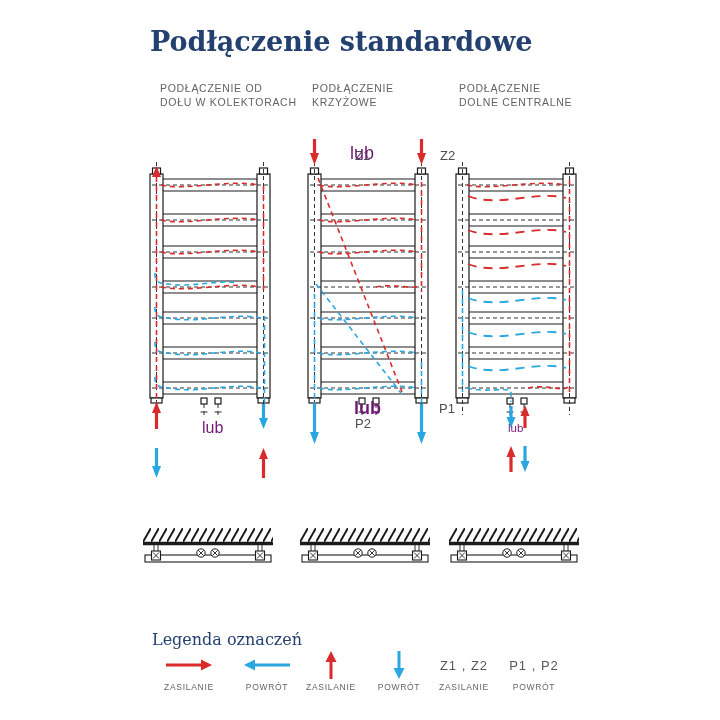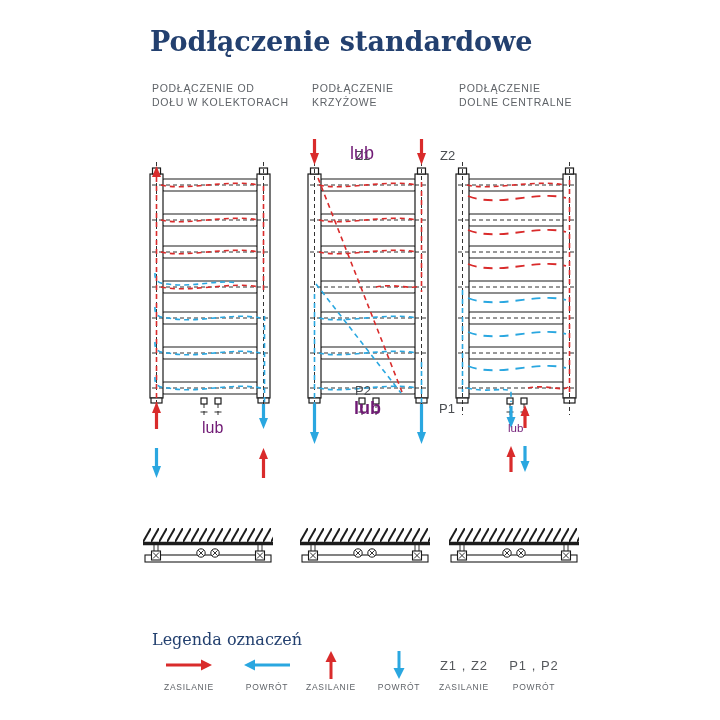--- a/index.html
+++ b/index.html
@@ -2,21 +2,21 @@
 <html><head>
 <meta charset="utf-8">
 <style>
   html,body{margin:0;padding:0;background:#fff;}
   .page{position:relative;width:720px;height:720px;background:#fff;overflow:hidden;
         font-family:"Liberation Sans",sans-serif;}
   .title{position:absolute;left:150px;top:26px;margin:0;
          font-family:"DejaVu Serif",serif;font-weight:bold;font-size:27px;color:#23406f;}
   .hdr{position:absolute;top:81px;font-size:10.5px;line-height:14px;color:#5f6368;
        letter-spacing:.7px;white-space:nowrap;}
-  .hdr1{left:152px}.hdr2{left:312px}.hdr3{left:459px}
+  .hdr1{left:160px}.hdr2{left:312px}.hdr3{left:459px}
   .lbl{position:absolute;color:#4b4e52;font-size:13px;white-space:nowrap;margin-left:41px;}
   .lub{position:absolute;color:#701a75;font-size:16px;white-space:nowrap;}
   .lub-big{font-size:18px;}
   .lub-bold{font-weight:600;}
   .lub-small{font-size:11.5px;}
   svg.canvas{position:absolute;left:0;top:0;}
   
   .solid rect{fill:#fff;stroke:#1c1c1c;stroke-width:1.2;}
   .dashK{stroke:#1c1c1c;stroke-width:.9;stroke-dasharray:4 3;fill:none;}
   .thin{stroke:#1c1c1c;stroke-width:.9;fill:none;}
@@ -192,21 +192,21 @@
     </g>
 
     <use href="#xsec" x="143" y="528"></use>
     <use href="#xsec" x="300" y="528"></use>
     <use href="#xsec" x="449" y="528"></use>
   </svg>
 
   <span class="lbl" style="left:314px;top:148px">Z1</span>
   <span class="lub lub-big" style="left:350px;top:143px">lub</span>
   <span class="lbl" style="left:399px;top:148px">Z2</span>
-  <span class="lbl" style="left:314px;top:383px">P2</span>
+  <span class="lbl" style="left:314px;top:416px">P2</span>
   <span class="lub lub-big lub-bold" style="left:354px;top:398px">lub</span>
   <span class="lbl" style="left:398px;top:401px">P1</span>
   <span class="lub" style="left:202px;top:419px">lub</span>
   <span class="lub lub-small" style="left:508px;top:422px">lub</span>
 
   <div class="legend-title">Legenda oznaczeń</div>
 
   <div class="litem" style="left:158px;width:62px">
     <span class="sym">
       <svg width="48" height="14" viewBox="0 0 48 14">

